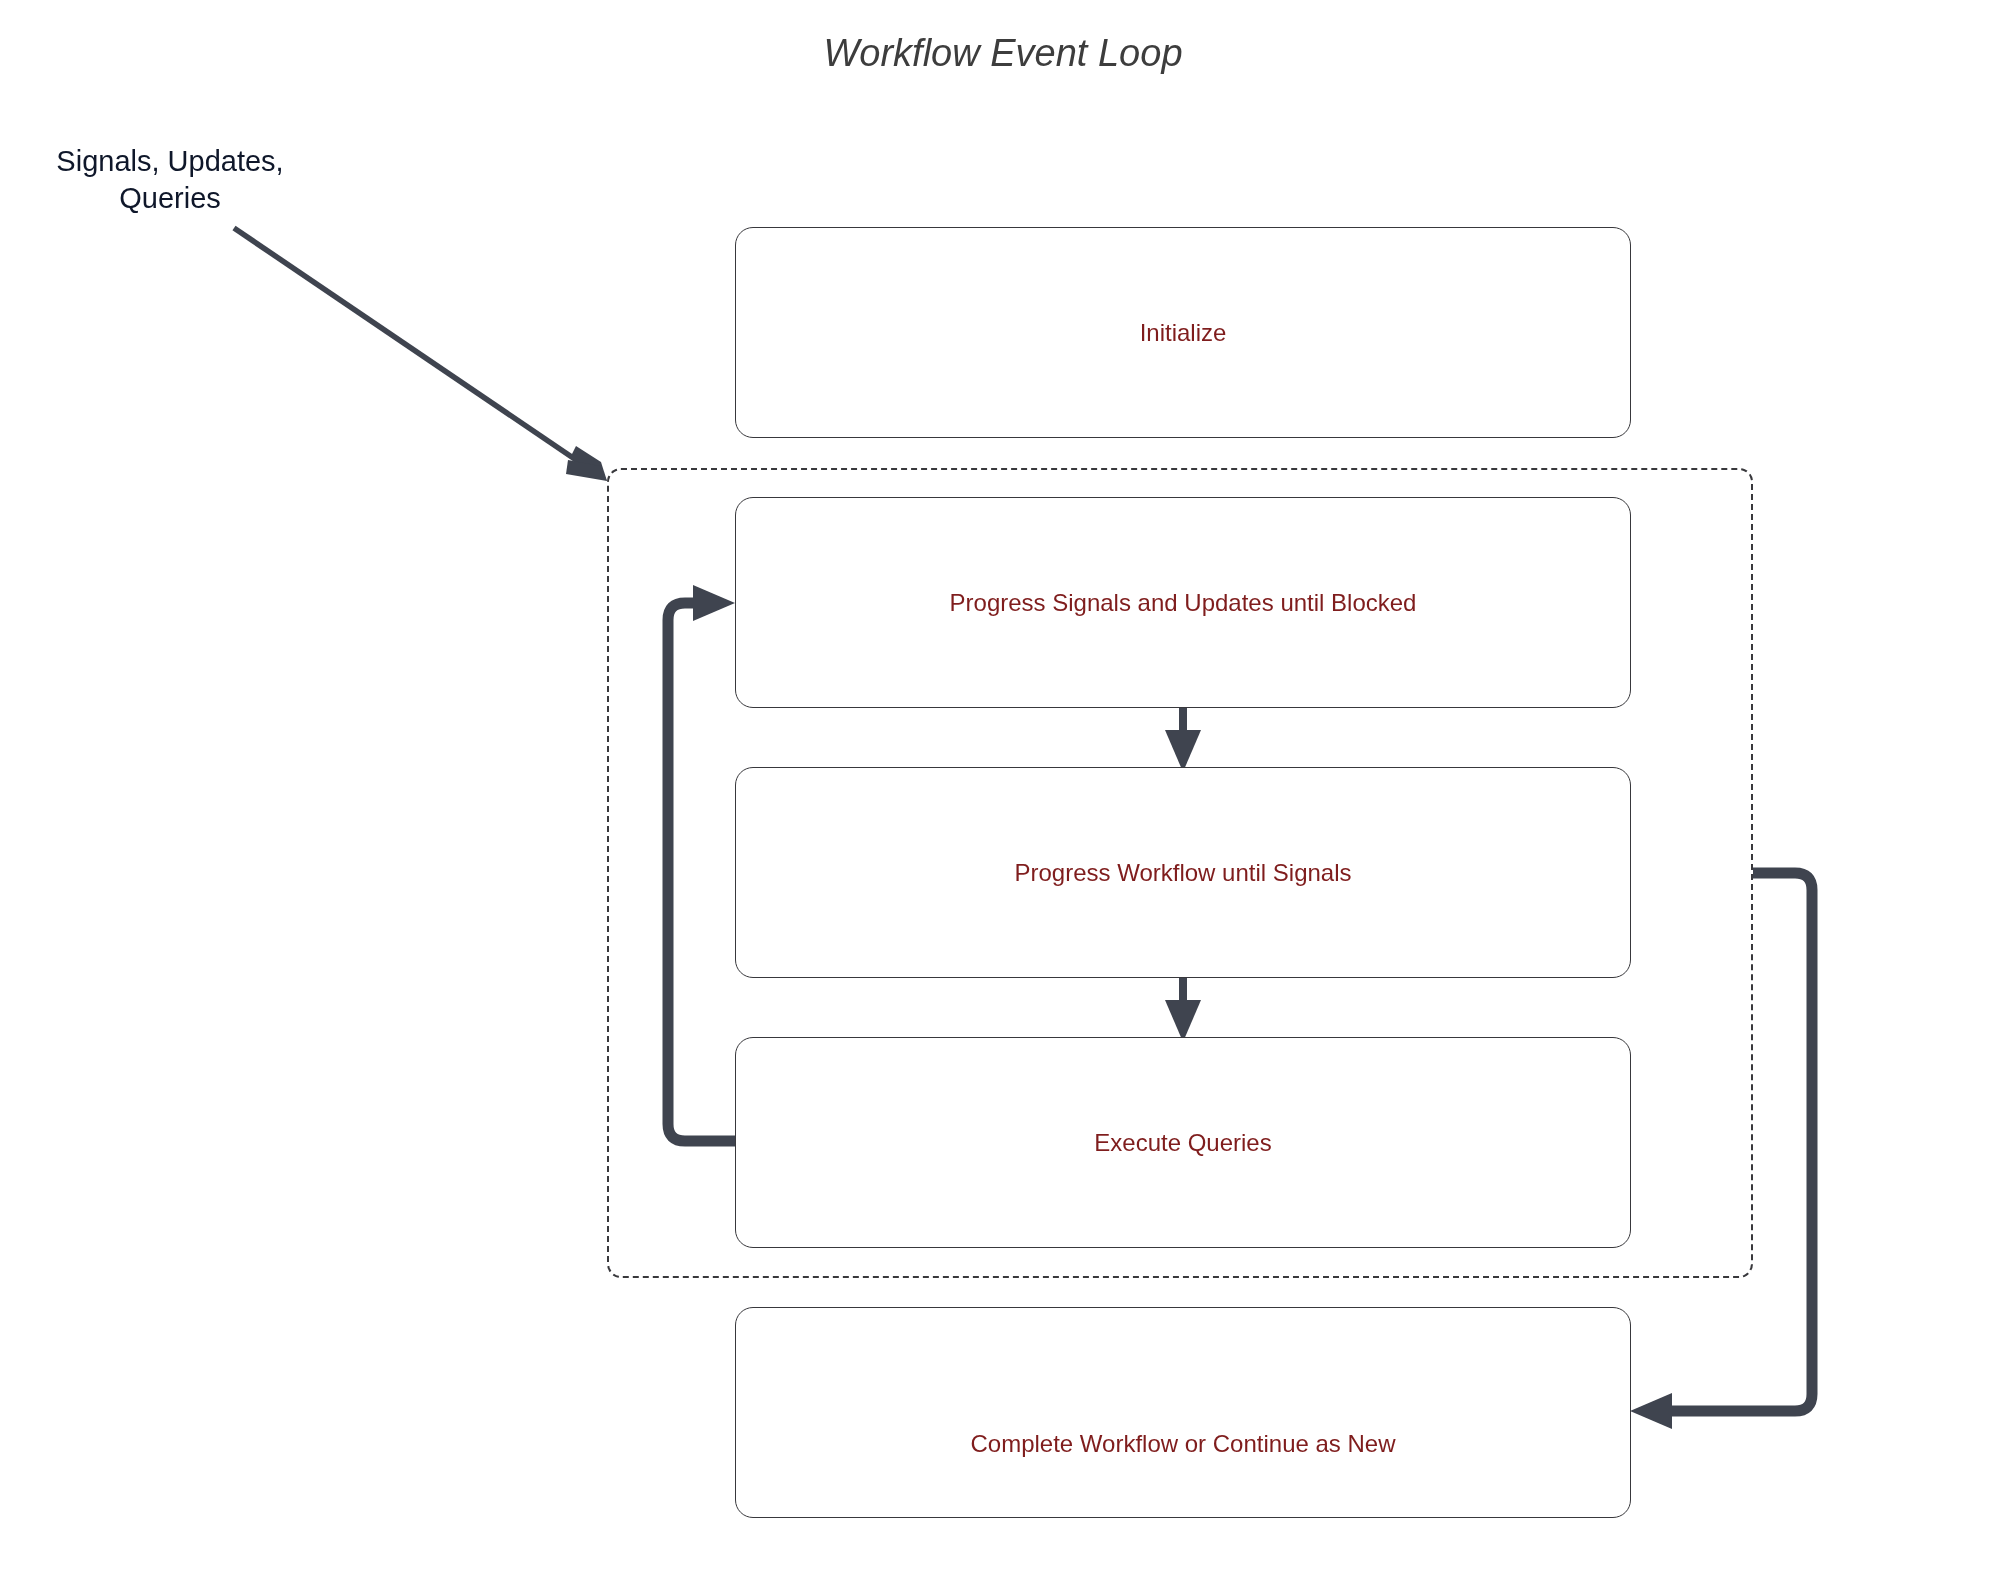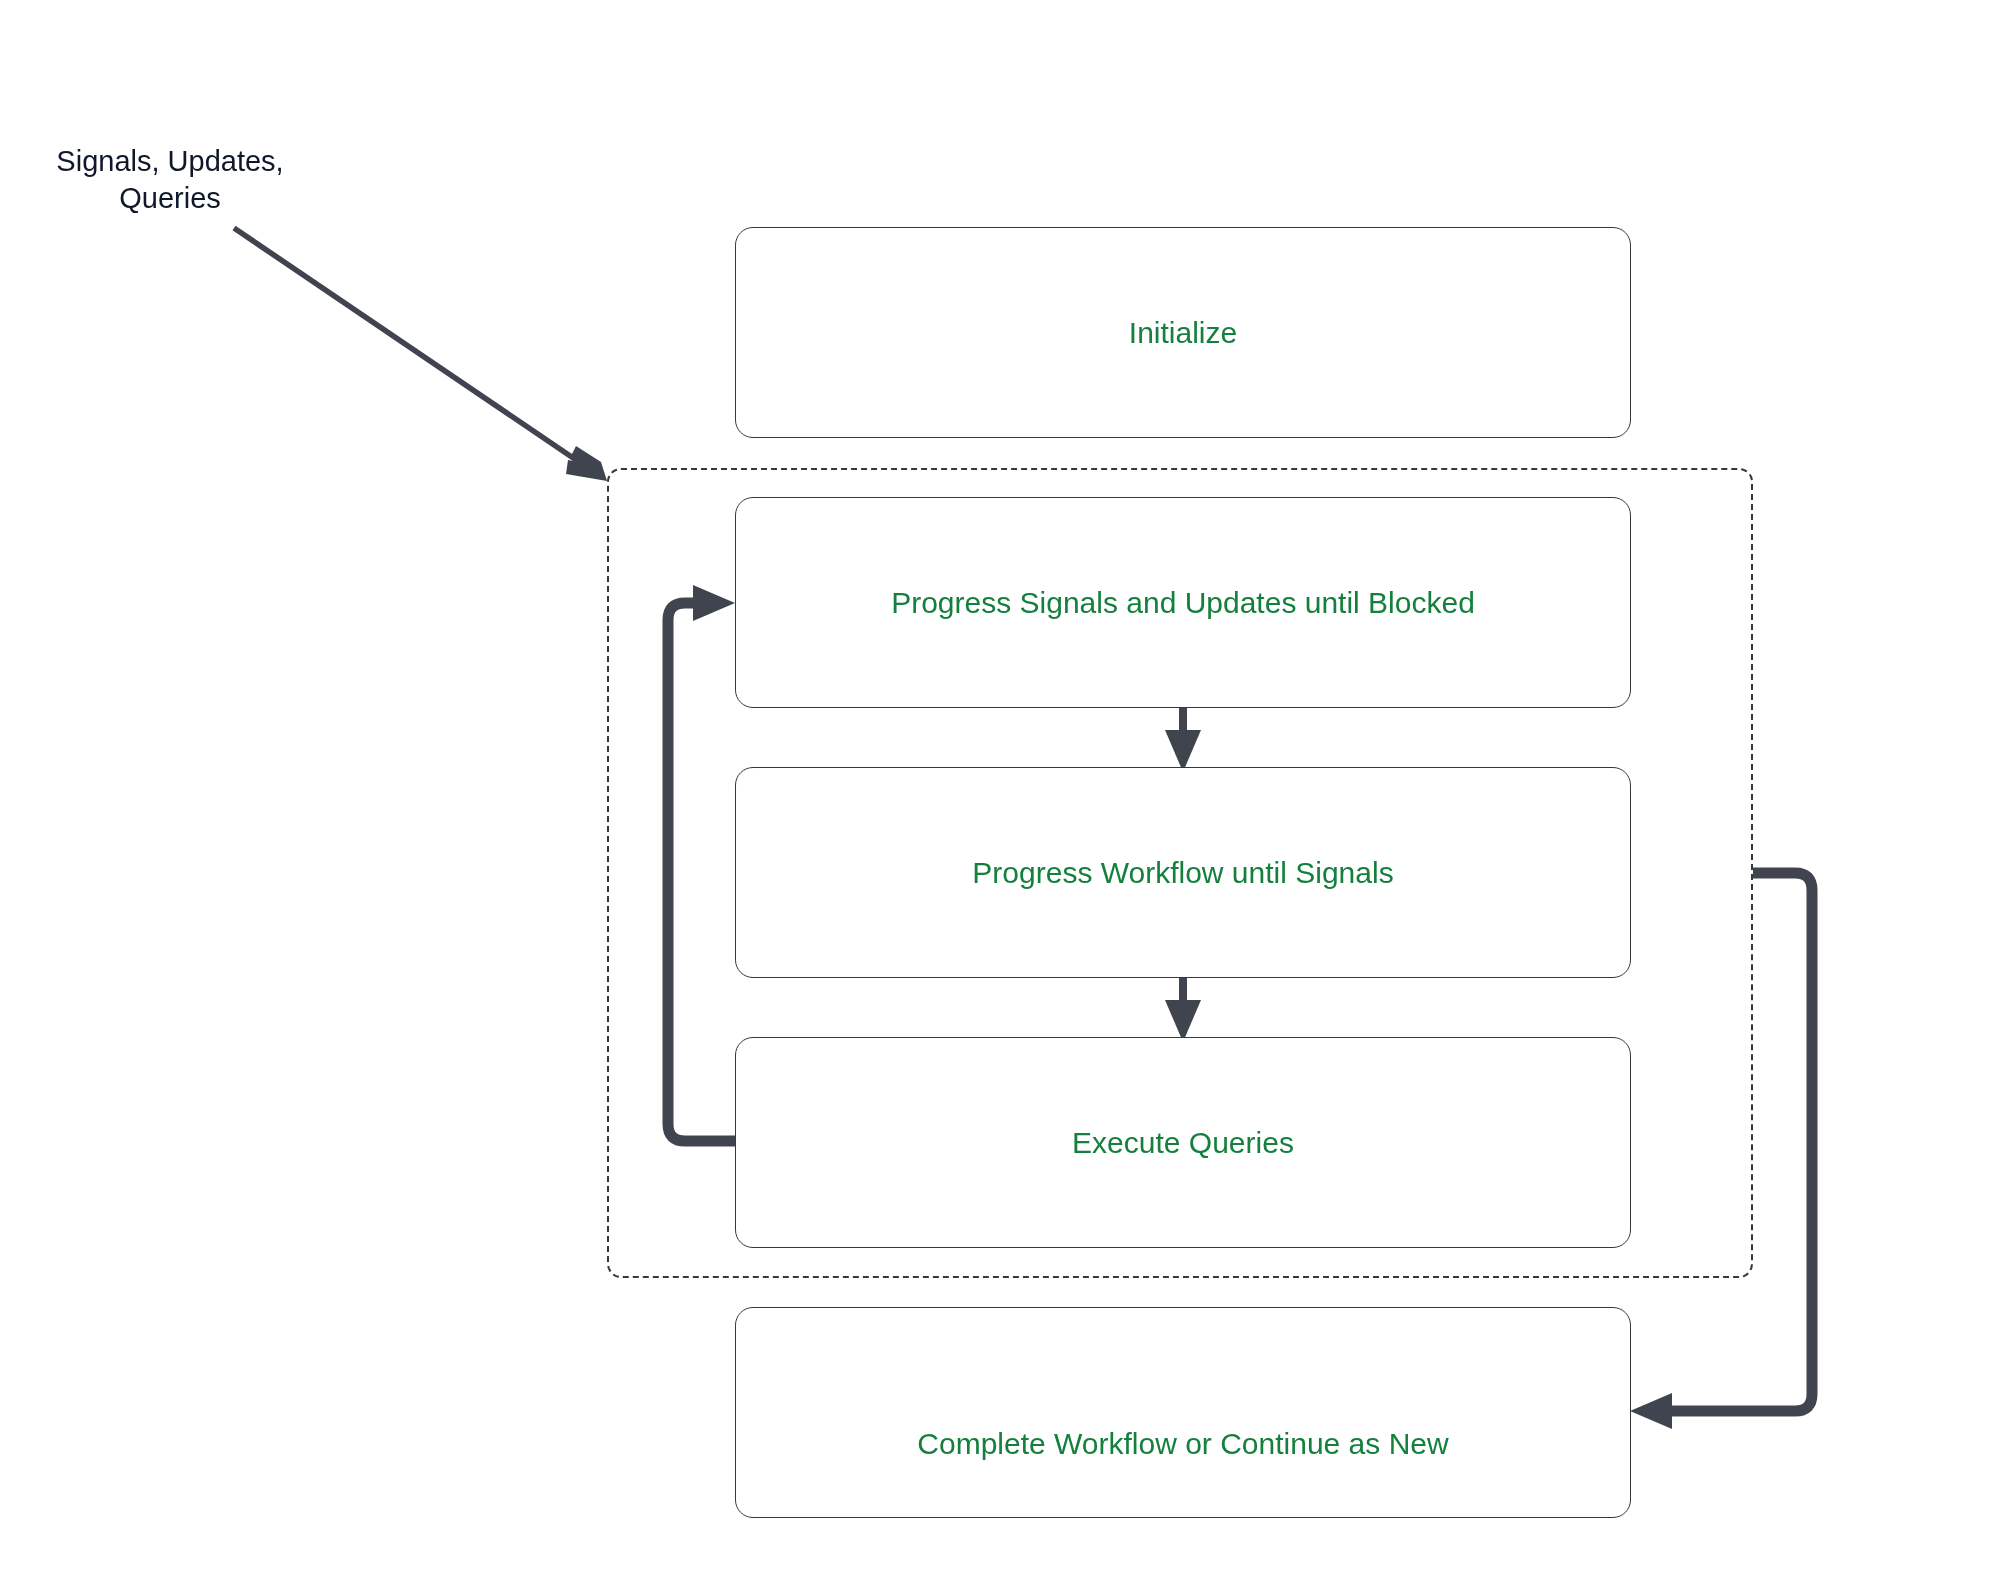--- a/index.html
+++ b/index.html
@@ -25,23 +25,23 @@
     top: 0;
     width: 2006px;
     height: 1576px;
   }
   .node-label {
     position: absolute;
     display: flex;
     align-items: center;
     justify-content: center;
     text-align: center;
-    font-size: 30px;
+    font-size: 24px;
     line-height: 1.25;
-    color: #15803d;
+    color: #7f1d1d;
     white-space: nowrap;
     pointer-events: none;
   }
   .diagram-title {
     position: absolute;
     left: 0;
     top: 32px;
     width: 2006px;
     text-align: center;
     font-size: 38px;
@@ -71,20 +71,23 @@
     border-radius: 14px;
     background: transparent;
     box-sizing: border-box;
   }
 </style>
 </head>
 <body>
 
 <div id="canvas">
 
+  <div class="diagram-title">
+    <span id="title-text">Workflow Event Loop</span>
+  </div>
 
   <svg id="diagram-svg" viewBox="0 0 2006 1576" xmlns="http://www.w3.org/2000/svg">
     <defs>
       <marker id="arrow-thin" markerWidth="12" markerHeight="12" refX="10.5" refY="5" orient="auto" markerUnits="userSpaceOnUse">
         <path d="M0,0.4 L11,5 L0,9.6 z" fill="#3f444f"></path>
       </marker>
     </defs>
 
     <g>
       <line x1="234" y1="228" x2="585" y2="466" stroke="#3f444f" stroke-width="5.5" stroke-linecap="butt"></line>

